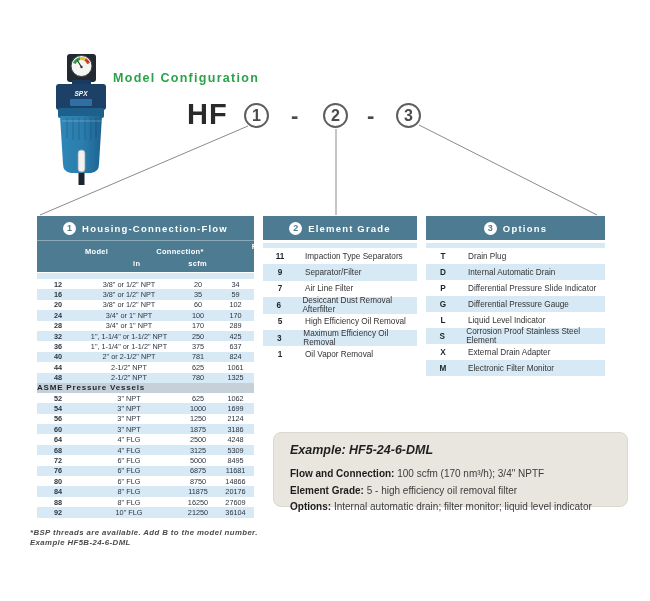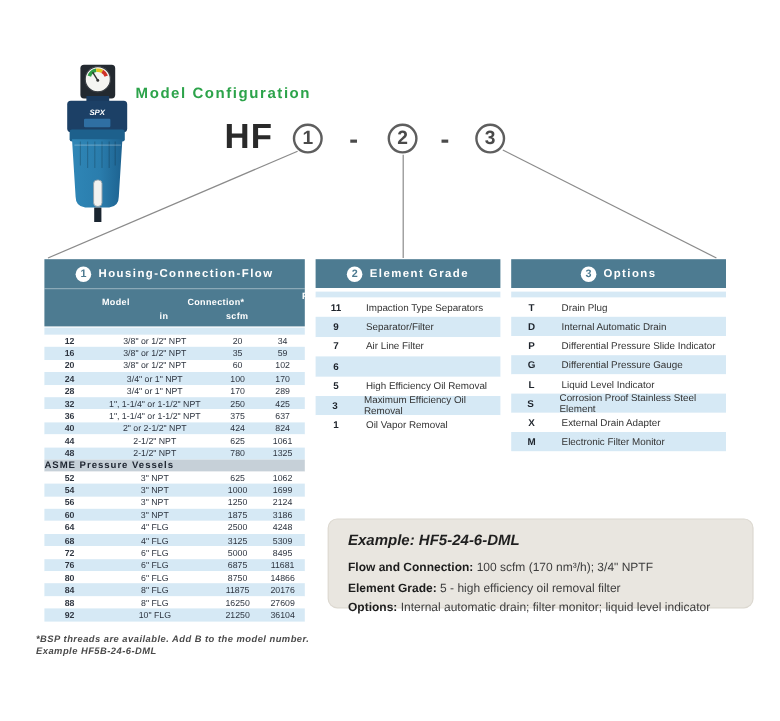--- a/index.html
+++ b/index.html
@@ -178,21 +178,21 @@
         </div>
         <div class="t1-row">
           <span class="c0">36</span>
           <span class="c1">1", 1-1/4" or 1-1/2" NPT</span>
           <span class="c2">375</span>
           <span class="c3">637</span>
         </div>
         <div class="t1-row alt">
           <span class="c0">40</span>
           <span class="c1">2" or 2-1/2" NPT</span>
-          <span class="c2">424</span>
+          <span class="c2">781</span>
           <span class="c3">824</span>
         </div>
         <div class="t1-row">
           <span class="c0">44</span>
           <span class="c1">2-1/2" NPT</span>
           <span class="c2">625</span>
           <span class="c3">1061</span>
         </div>
         <div class="t1-row alt">
           <span class="c0">48</span>
@@ -293,20 +293,21 @@
         <div class="t23-row alt">
           <span class="c0">9</span>
           <span class="c1">Separator/Filter</span>
         </div>
         <div class="t23-row">
           <span class="c0">7</span>
           <span class="c1">Air Line Filter</span>
         </div>
         <div class="t23-row alt">
           <span class="c0">6</span>
+          <span class="c1">Desiccant Dust Removal Afterfilter</span>
         </div>
         <div class="t23-row">
           <span class="c0">5</span>
           <span class="c1">High Efficiency Oil Removal</span>
         </div>
         <div class="t23-row alt">
           <span class="c0">3</span>
           <span class="c1">Maximum Efficiency Oil Removal</span>
         </div>
         <div class="t23-row">

